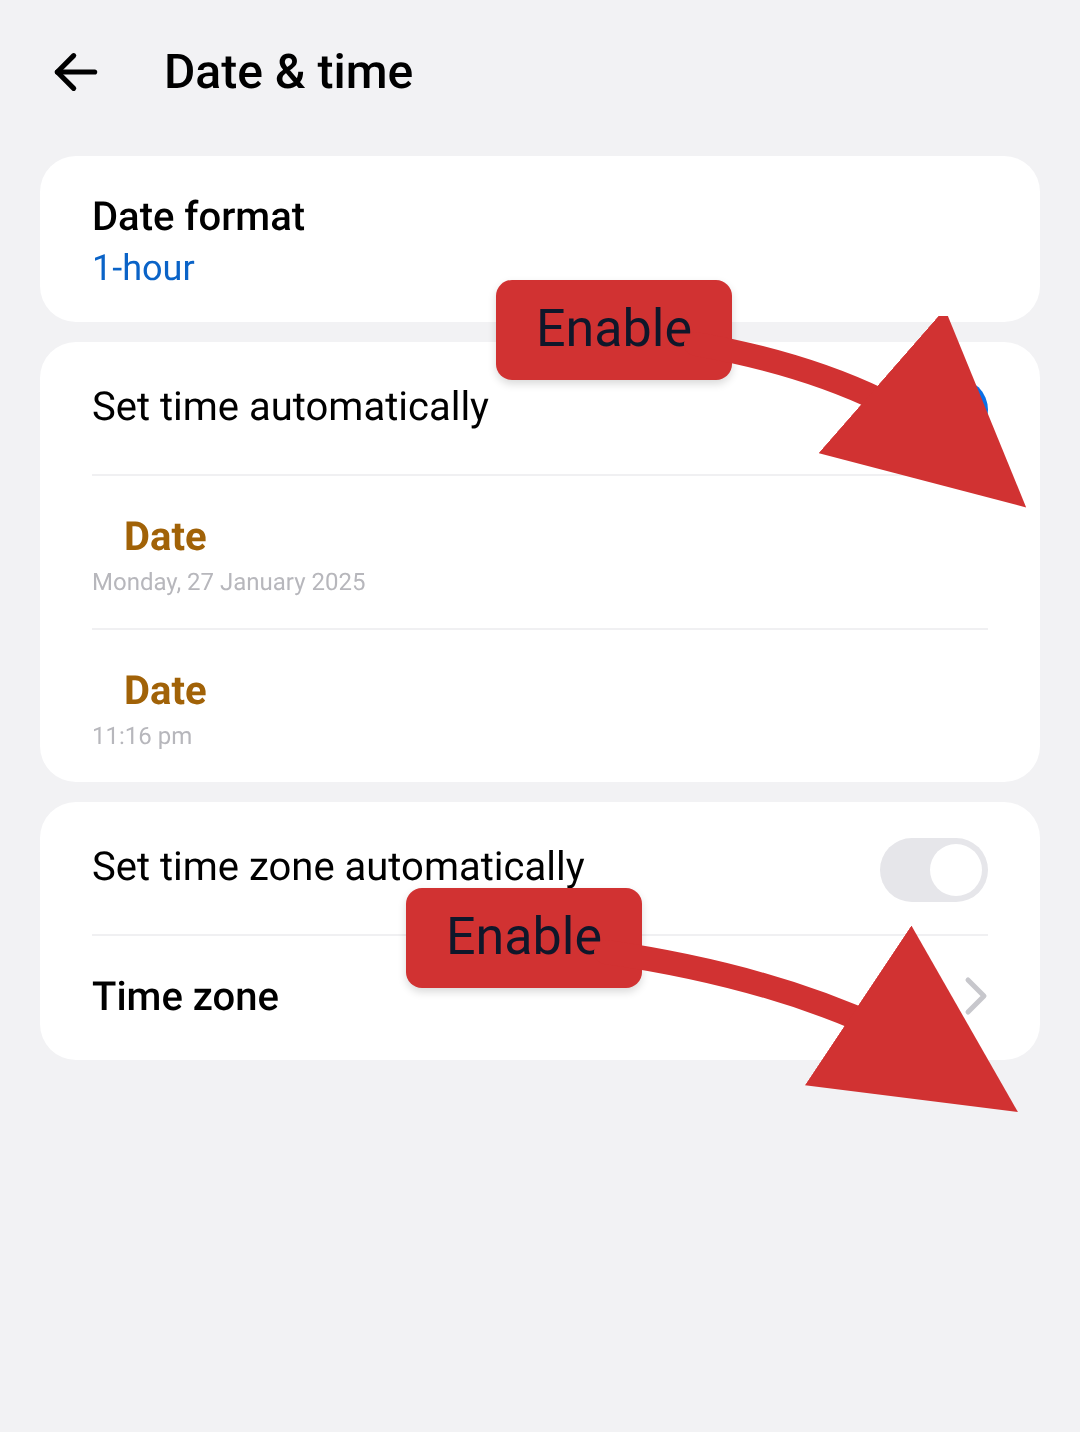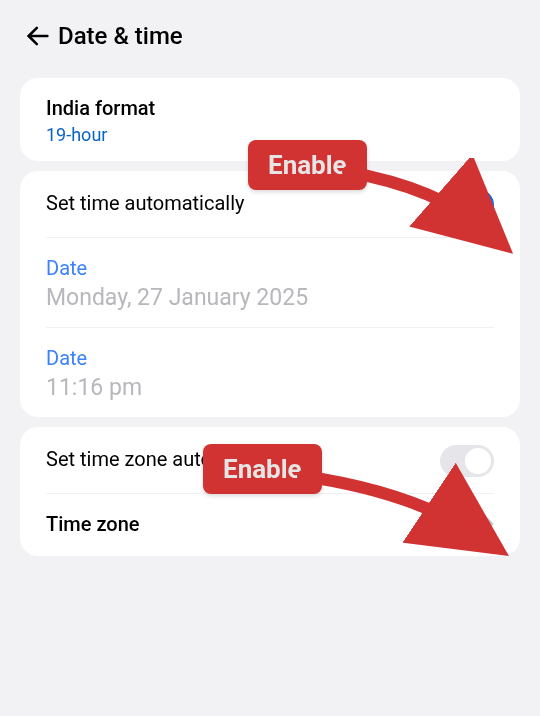--- a/index.html
+++ b/index.html
@@ -8,21 +8,21 @@
       background: #f2f2f4;
       width: 540px;
       height: 716px;
       overflow: hidden;
       position: relative;
     }
     .header {
       display: flex;
       align-items: center;
       padding: 22px 24px 18px 24px;
-      gap: 6px;
+      gap: 30px;
       text-align: right;
     }
     .back-arrow svg { display: block; }
     .page-title {
       font-size: 24px;
       font-weight: 500;
       color: #000;
     }
     .card {
       background: #fff;
@@ -54,28 +54,29 @@
     .row-flex {
       display: flex;
       align-items: center;
       justify-content: space-between;
     }
     .disabled .row-title,
     .disabled .row-sub-gray {
       color: #b7b7bc;
     }
     .row-sub-gray {
-      font-size: 23px;
+      font-size: 12px;
       color: #b7b7bc;
     }
     .row-title-gray {
       font-size: 20px;
-      color: #3b82f6;
-      font-weight: 400;
+      color: #a16207;
+      font-weight: 700;
       margin-bottom: 4px;
+      margin-left: 16px;
     }
     .toggle {
       width: 54px;
       height: 32px;
       border-radius: 16px;
       position: relative;
       flex-shrink: 0;
     }
     .toggle-on { background: #0a6fe6; }
     .toggle-off { background: #e6e6ea; }
@@ -94,23 +95,23 @@
       flex-shrink: 0;
     }
     .tz-block .row-sub { margin-top: 2px; }
     
     .callout {
       position: absolute;
       pointer-events: none;
     }
     .callout-label {
       background: #d13232;
-      color: #e5e5e5;
+      color: #0f172a;
       font-size: 26px;
-      font-weight: 700;
+      font-weight: 400;
       padding: 10px 20px;
       border-radius: 8px;
       display: inline-block;
       box-shadow: 0 2px 4px rgba(0,0,0,0.15);
     }
     .callout svg {
       position: absolute;
     }
   </style>
 </head>
@@ -121,22 +122,22 @@
     <svg width="28" height="28" viewBox="0 0 24 24" fill="none" stroke="#000" stroke-width="2.2" stroke-linecap="round" stroke-linejoin="round">
       <line x1="20" y1="12" x2="4" y2="12"></line>
       <polyline points="11 5 4 12 11 19"></polyline>
     </svg>
   </span>
   <h1 class="page-title">Date &amp; time</h1>
 </div>
 
 <div class="card">
   <div class="row">
-    <div class="row-title medium">India format</div>
-    <div class="row-sub">19-hour</div>
+    <div class="row-title medium">Date format</div>
+    <div class="row-sub">1-hour</div>
   </div>
 </div>
 
 <div class="card">
   <div class="row row-flex">
     <div class="row-title">Set time automatically</div>
     <div class="toggle toggle-on">
       <div class="toggle-knob"></div>
     </div>
   </div>

